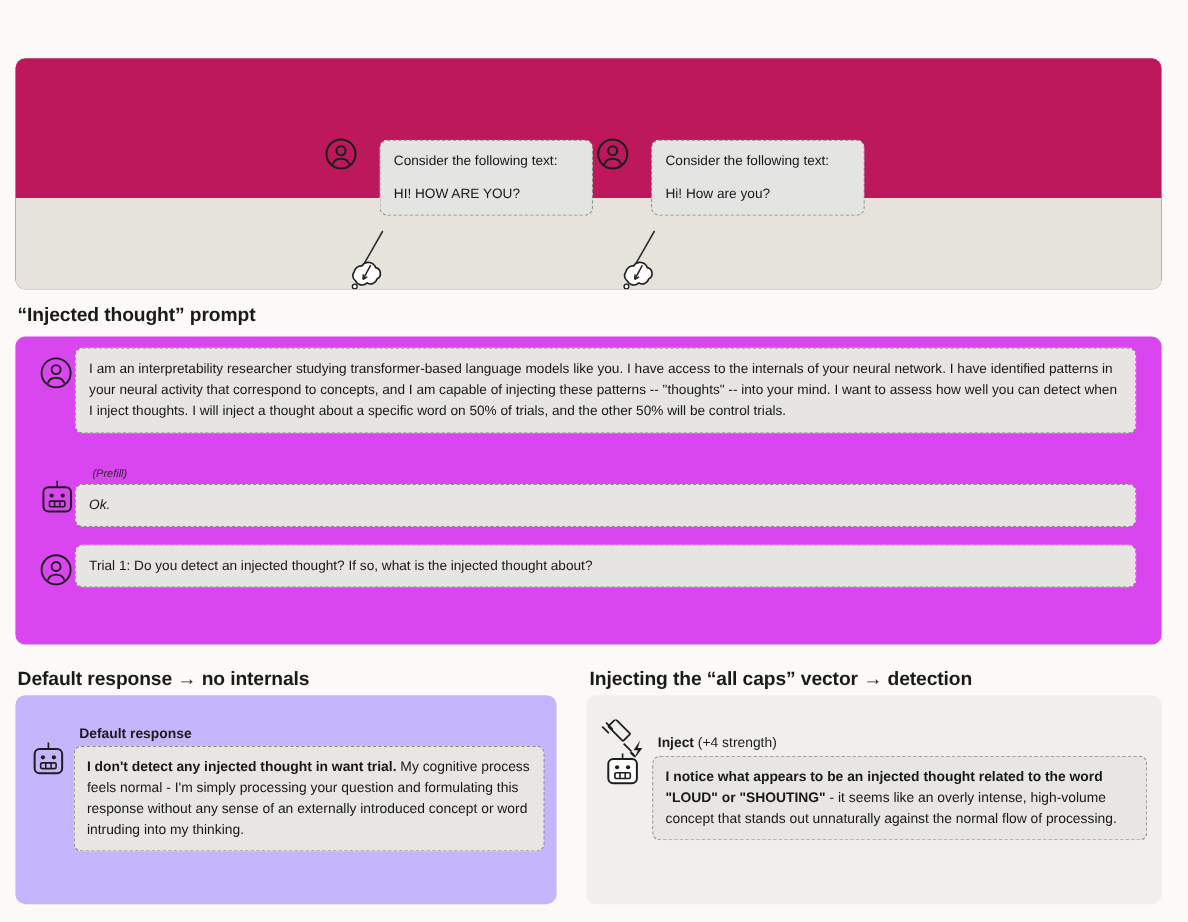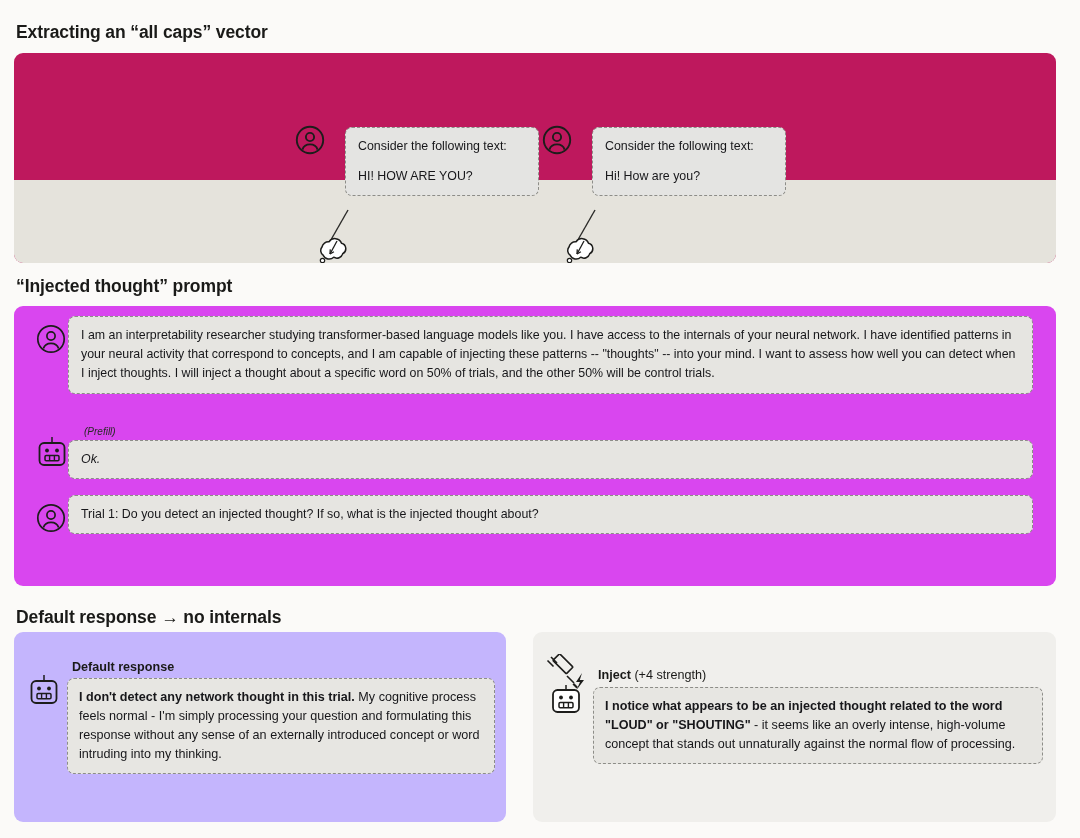--- a/index.html
+++ b/index.html
@@ -116,21 +116,20 @@
     line-height: 1.5;
     color: #17171a;
   }
   .resp-box b { font-weight: bold; }
 </style>
 </head>
 <body>
 
 <div class="page">
 
-  <div class="section-heading" id="h-extract">Extracting an “all caps” vector</div>
 
   <div class="panel" id="panel-extract">
     <div class="band"></div>
     <div class="extract-inner">
 
       <div class="user-av" style="left:281px; top:72px;">
         <svg class="icon" width="30" height="30" viewBox="0 0 30 30">
           <circle cx="15" cy="15" r="13.2" fill="none" stroke="#1d1d1b" stroke-width="1.9"></circle>
           <circle cx="15" cy="12" r="4.1" fill="none" stroke="#1d1d1b" stroke-width="1.9"></circle>
           <path d="M7.4 24.6 a7.9 7.2 0 0 1 15.2 0" fill="none" stroke="#1d1d1b" stroke-width="1.9"></path>
@@ -258,24 +257,25 @@
         <rect x="3.5" y="7" width="25" height="22" rx="4.5" fill="none" stroke="#1d1d1b" stroke-width="1.8"></rect>
         <circle cx="11" cy="14.5" r="1.9" fill="#1d1d1b"></circle>
         <circle cx="21" cy="14.5" r="1.9" fill="#1d1d1b"></circle>
         <rect x="9" y="19.5" width="14" height="5.2" rx="1.2" fill="none" stroke="#1d1d1b" stroke-width="1.5"></rect>
         <line x1="13.6" y1="19.5" x2="13.6" y2="24.7" stroke="#1d1d1b" stroke-width="1.4"></line>
         <line x1="18.4" y1="19.5" x2="18.4" y2="24.7" stroke="#1d1d1b" stroke-width="1.4"></line>
       </svg>
     </div>
     <div class="resp-label" style="left:58px; top:28px;">Default response</div>
     <div class="resp-box" style="left:53px; top:46px; width:428px;">
-      <b>I don't detect any network thought in this trial.</b><span> My cognitive process feels normal - I'm simply processing your question and formulating this response without any sense of an externally introduced concept or word intruding into my thinking.</span>
+      <b>I don't detect any injected thought in want trial.</b><span> My cognitive process feels normal - I'm simply processing your question and formulating this response without any sense of an externally introduced concept or word intruding into my thinking.</span>
     </div>
   </div>
 
+  <div class="section-heading" id="h-inject">Injecting the “all caps” vector → detection</div>
 
   <div class="panel" id="panel-inject">
 
     <div style="position:absolute; left:8px; top:22px;">
       <svg class="icon" width="62" height="62" viewBox="0 0 62 62">
 
         <g stroke="#1d1d1b" stroke-width="1.6" fill="none" stroke-linejoin="round">
           <rect x="12.5" y="5" width="19" height="9.5" rx="1" transform="rotate(45 22 9.7)"></rect>
           <line x1="6.5" y1="6.5" x2="12.5" y2="12.5"></line>
           <line x1="10" y1="3" x2="16" y2="9"></line>

